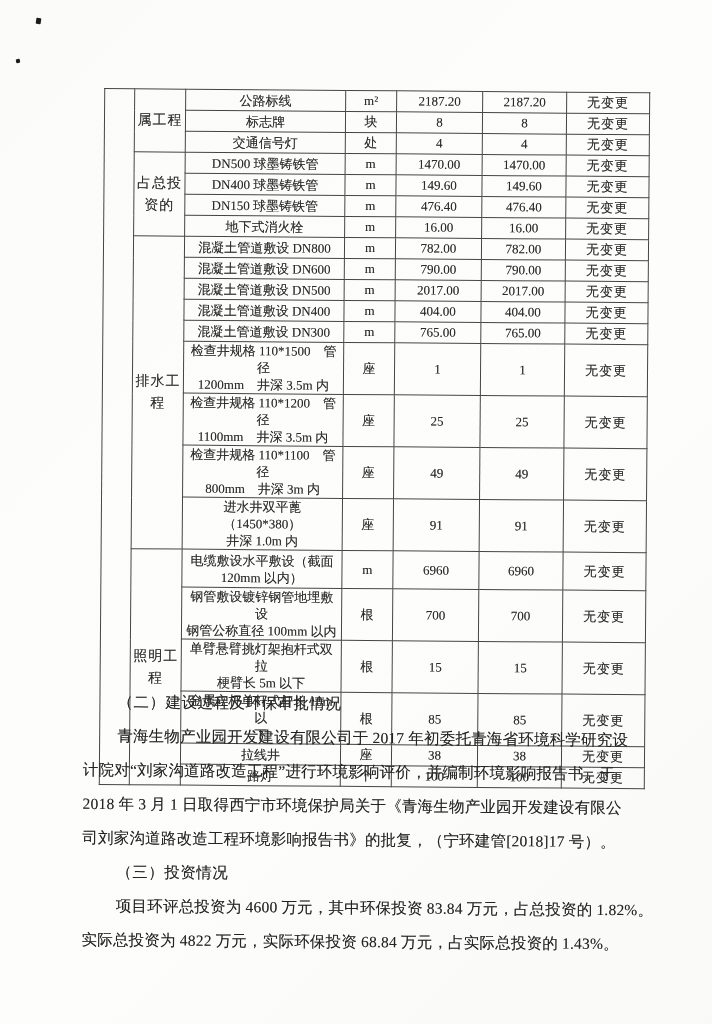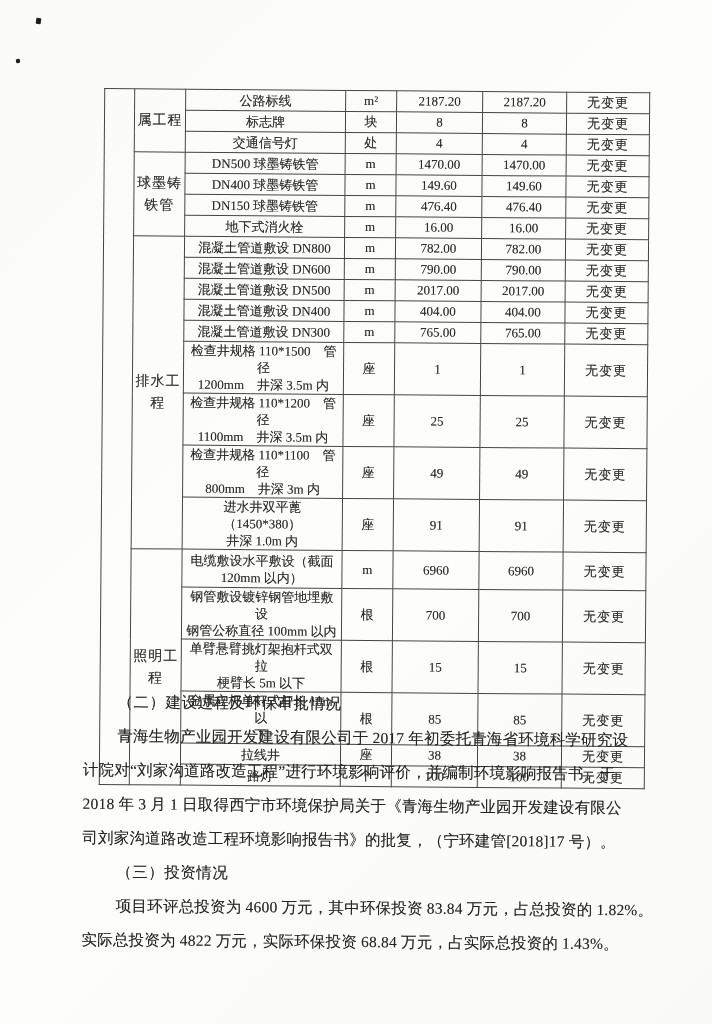--- a/index.html
+++ b/index.html
@@ -87,21 +87,21 @@
             <td class="status-col">无变更</td>
           </tr>
           <tr class="single">
             <td class="item-col">交通信号灯</td>
             <td class="unit-col">处</td>
             <td class="v1-col">4</td>
             <td class="v2-col">4</td>
             <td class="status-col">无变更</td>
           </tr>
           <tr class="single">
-            <td class="cat-col" rowspan="4">球墨铸铁管</td>
+            <td class="cat-col" rowspan="4">占总投资的</td>
             <td class="item-col">DN500 球墨铸铁管</td>
             <td class="unit-col">m</td>
             <td class="v1-col">1470.00</td>
             <td class="v2-col">1470.00</td>
             <td class="status-col">无变更</td>
           </tr>
           <tr class="single">
             <td class="item-col">DN400 球墨铸铁管</td>
             <td class="unit-col">m</td>
             <td class="v1-col">149.60</td>

